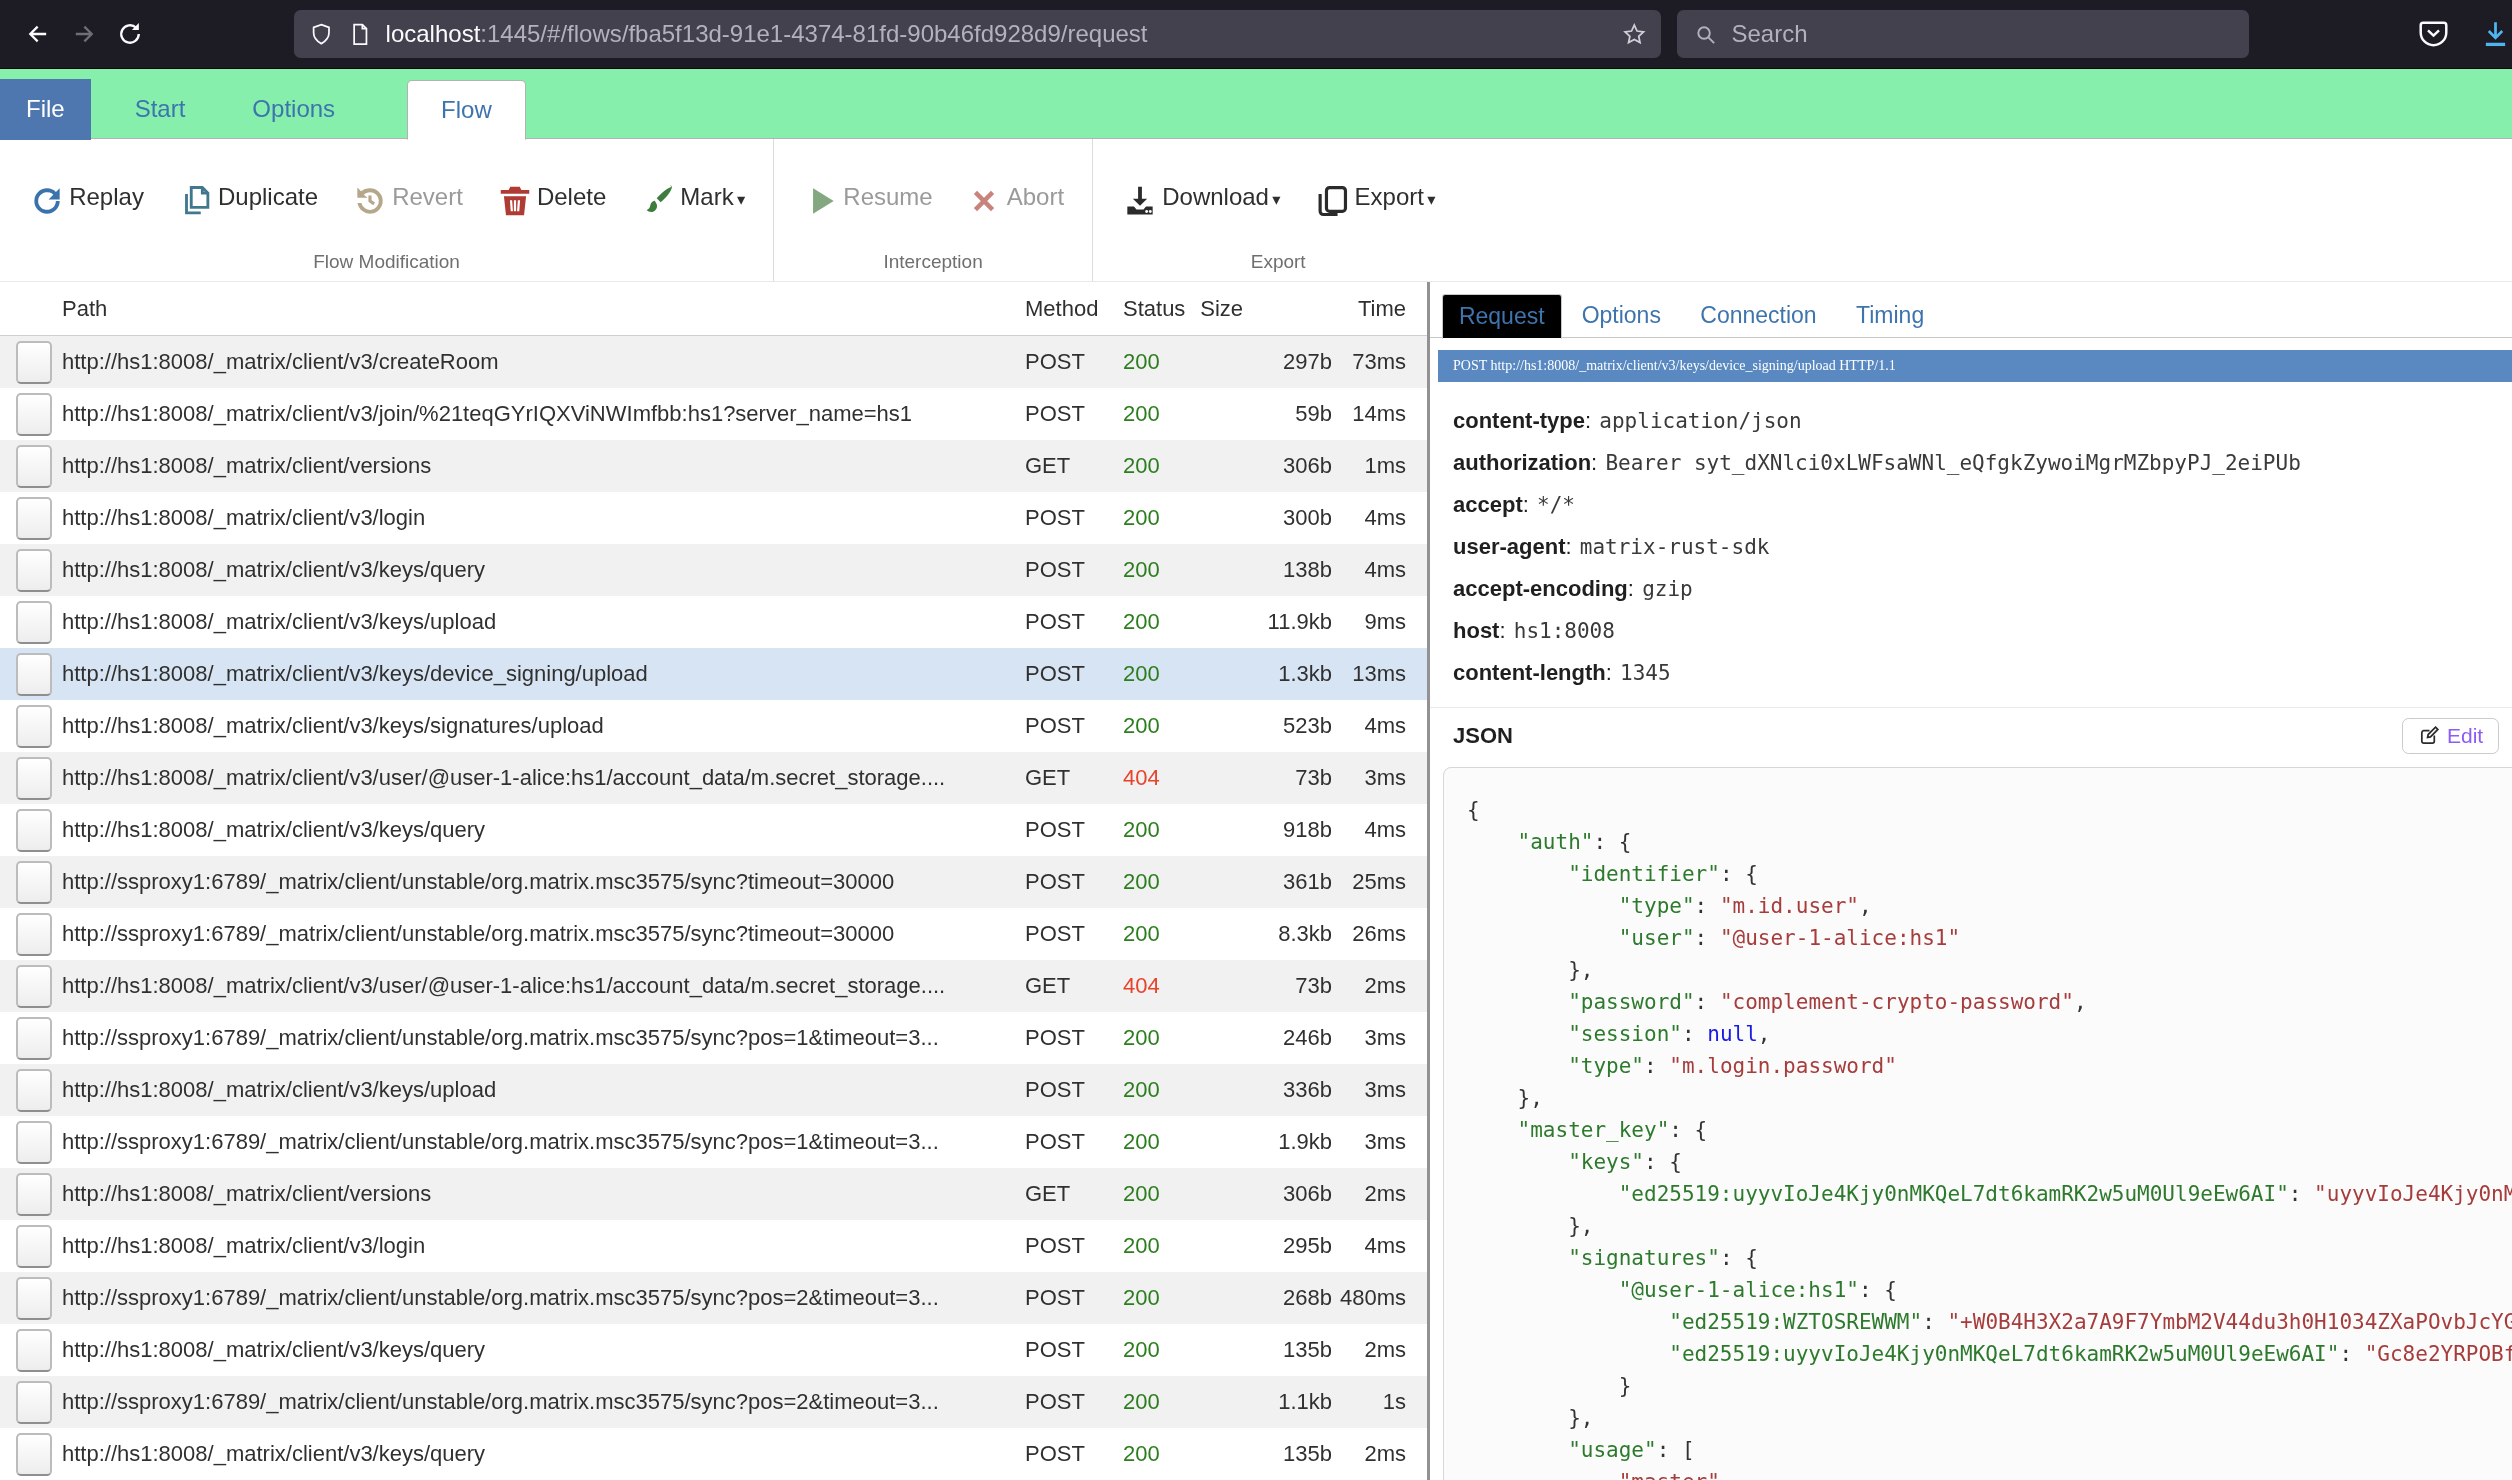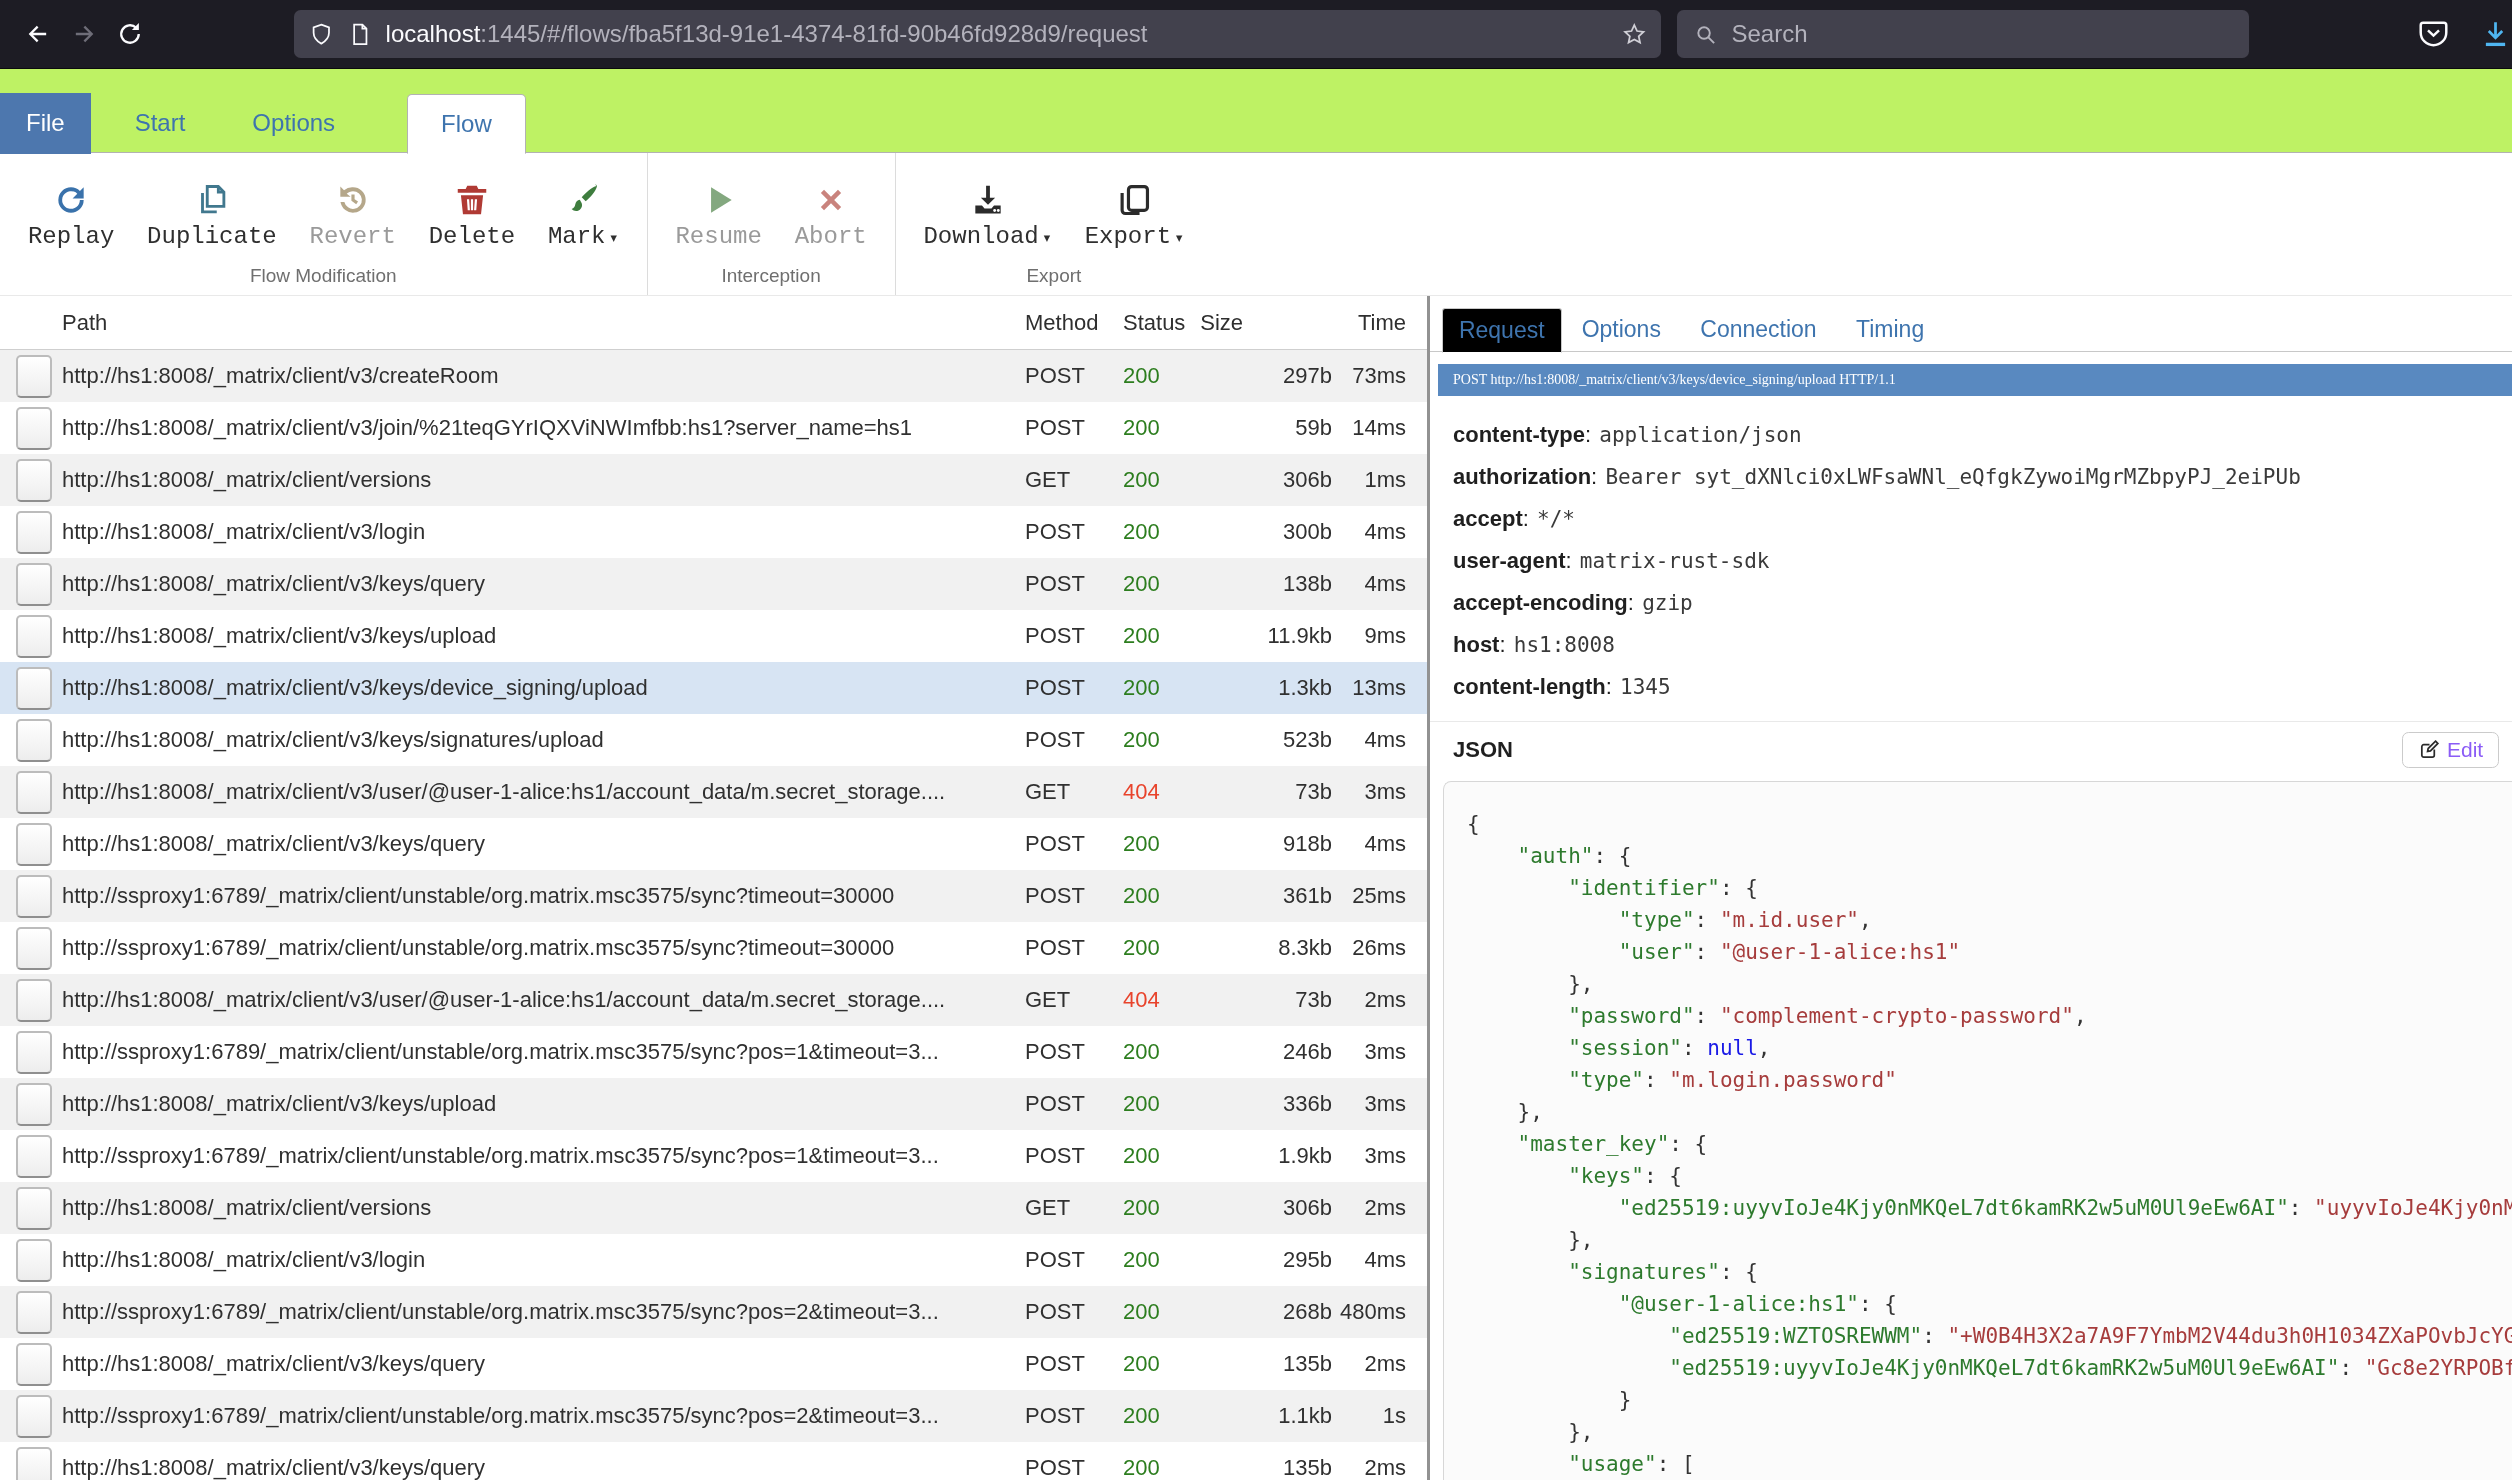--- a/index.html
+++ b/index.html
@@ -18,35 +18,35 @@
   .urltext{margin-left:13px;font-size:24px;color:#b3b2bc;white-space:nowrap;overflow:hidden;flex:1;}
   .urltext .domain{color:#fbfbfe;}
   .searchbar{margin-left:16.4px;width:607px;height:48px;background:#42414d;border-radius:6.6px;
              display:flex;align-items:center;padding:0 16.4px;box-sizing:border-box;}
   .searchbar svg{width:23px;height:23px;}
   .searchtext{margin-left:14.8px;font-size:24px;color:#b3b2bc;}
   .chromeicons{display:flex;align-items:center;gap:29.5px;margin-left:168px;}
   .chromeicons svg{width:33px;height:33px;}
 
   
-  .menustrip{height:84px;border-bottom:1.6px solid #b2b2b2;display:flex;align-items:flex-end;
-             box-sizing:border-box;background:#bef264;}
+  .menustrip{height:70px;border-bottom:1.6px solid #b2b2b2;display:flex;align-items:flex-end;
+             box-sizing:border-box;background:#86efac;}
   .mtab{font-size:24px;color:#3e74ae;padding:14.8px 23px;cursor:default;}
   .mtab.special{background:#4d77ae;color:#fff;padding:16.4px 26px;margin-bottom:-1.6px;}
   .mtab.plain{margin-left:21px;}
   .mtab.active{background:#fff;border:1.6px solid #b2b2b2;border-bottom:1.6px solid #fff;
                margin-bottom:-1.6px;margin-left:49px;border-radius:4.9px 4.9px 0 0;padding:14.8px 33px;}
 
   
   .toolbar{height:143px;display:flex;border-bottom:1.6px solid #e9e9e9;box-sizing:border-box;background:#fff;}
   .tgroup{display:flex;flex-direction:column;}
   .tgroup + .tgroup{border-left:0.8px solid #dcdcdc;}
   .tbuttons{flex:1;display:flex;align-items:center;padding:4.9px 11.5px 0 11.5px;}
   .tcaption{text-align:center;font-size:19px;color:#6f6f6f;padding:0 8.2px 8.2px 8.2px;}
-  .tbtn{display:flex;flex-direction:column;align-items:center;padding:0 16.4px;gap:3.3px;cursor:default;font-family:Liberation Mono, monospace;}
+  .tbtn{display:flex;align-items:center;padding:0 16.4px;gap:3.3px;cursor:default;}
   .tbtn .ticon{height:46px;display:flex;align-items:flex-end;justify-content:center;}
   .tbtn svg{width:38px;height:38px;}
   .tbtn .tlabel{font-size:24px;color:#2f2f2f;white-space:nowrap;}
   .tbtn.disabled .tlabel{color:#9a9a9a;}
   .caret{font-size:16.4px;color:#2f2f2f;margin-left:3.3px;}
 
   
   .main{display:flex;height:1204px;}
   .flow-panel{width:1430px;flex:0 0 auto;border-right:3.3px solid #929292;box-sizing:border-box;
               overflow:hidden;display:flex;flex-direction:column;}

